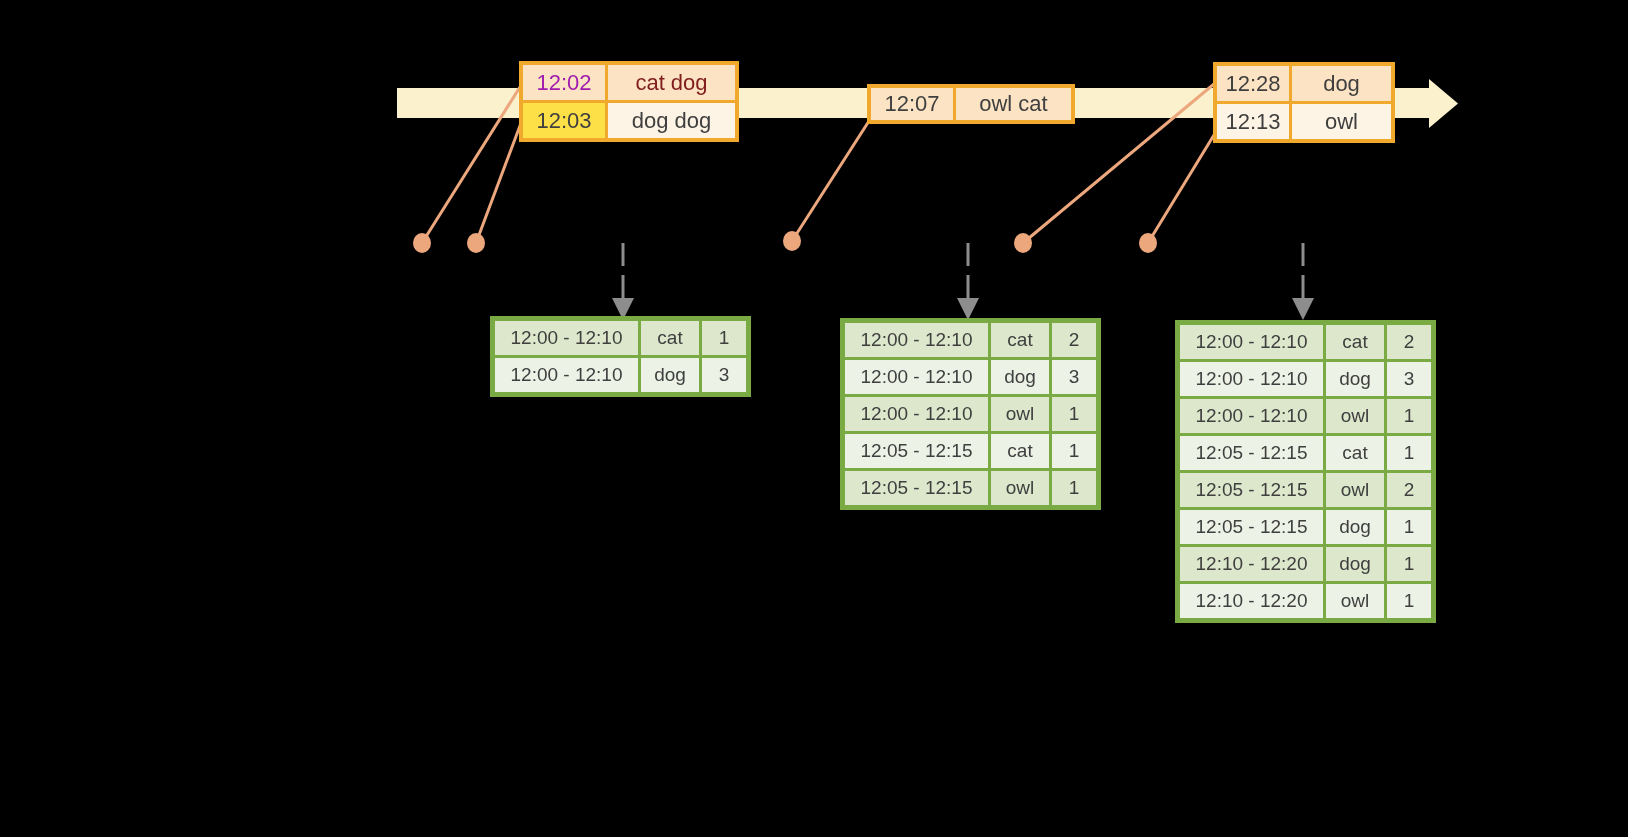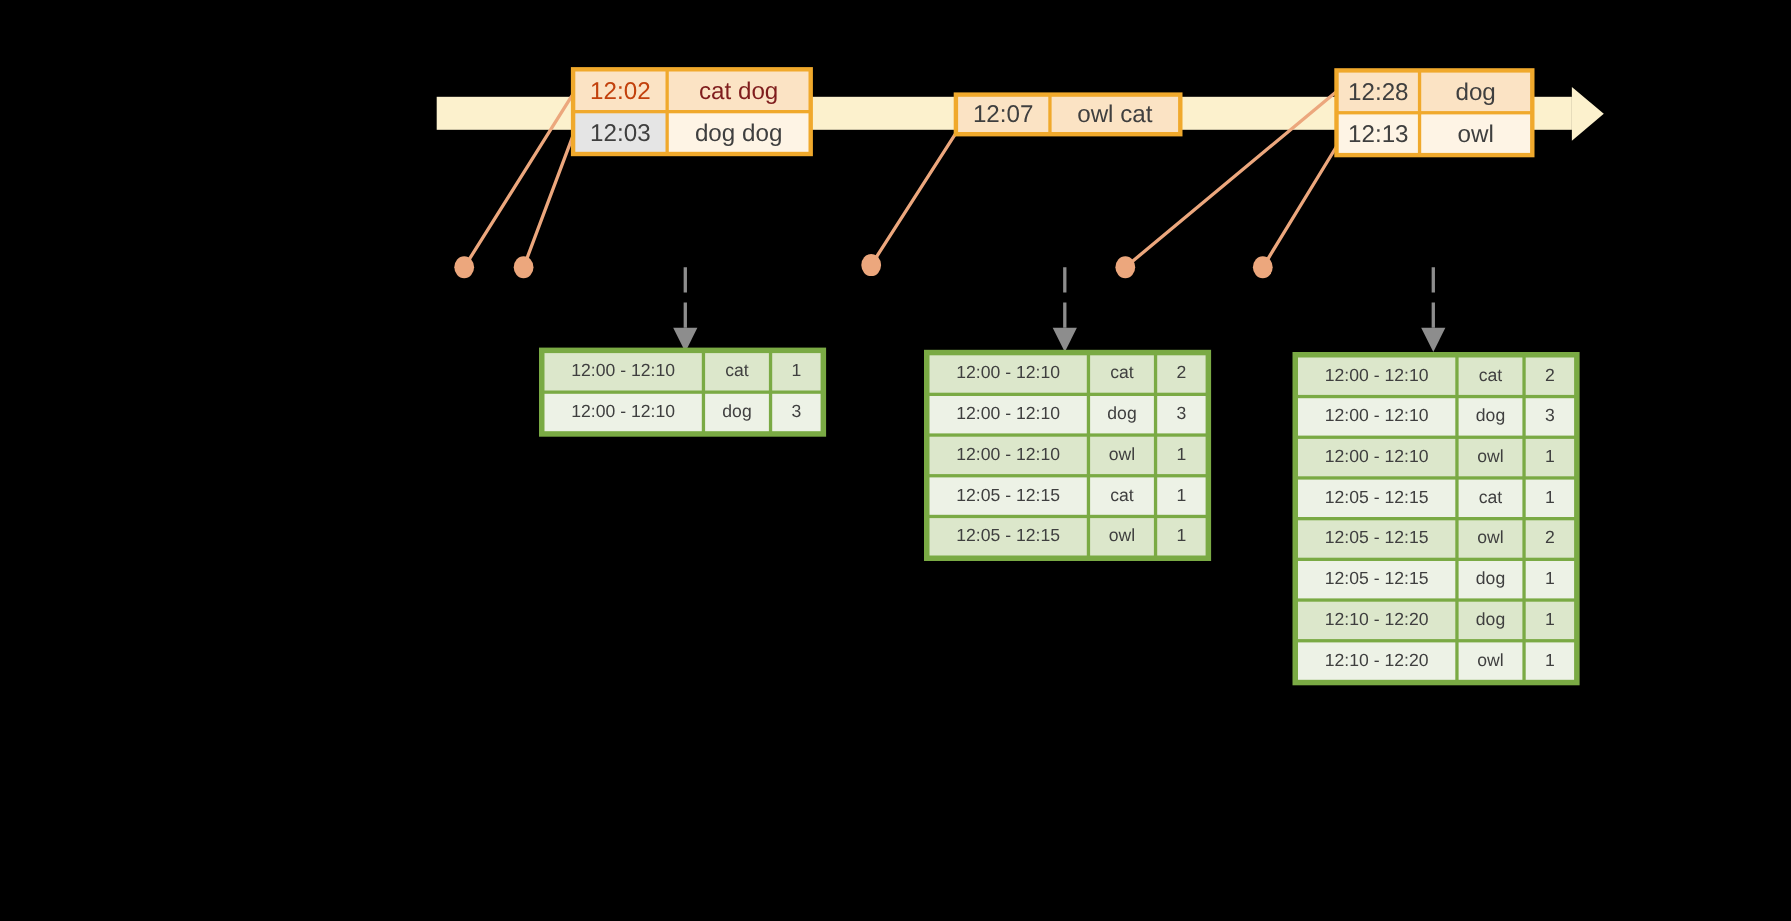--- a/index.html
+++ b/index.html
@@ -24,21 +24,21 @@
   }
   .result-table{
     position:absolute;
     display:grid;
     gap:3px;
     padding:5px;
     box-sizing:content-box;
   }
   .result-cell{
     display:flex;align-items:center;justify-content:center;
-    font-size:16px;
+    font-size:19px;
   }
 </style>
 </head>
 <body>
 
 <div id="canvas">
   <svg id="connector-layer" viewBox="0 0 1628 837" xmlns="http://www.w3.org/2000/svg">
       <rect x="397" y="88" width="1032" height="30" fill="#FCF1CD"></rect>
       <polygon points="1429,79 1458,103.5 1429,128" fill="#FCF1CD"></polygon>
       <line x1="422" y1="243" x2="520" y2="87" stroke="#ECA77D" stroke-width="3" stroke-linecap="round"></line>
@@ -52,23 +52,23 @@
       <ellipse cx="1023" cy="243" rx="9" ry="10" fill="#ECA77D"></ellipse>
       <ellipse cx="1148" cy="243" rx="9" ry="10" fill="#ECA77D"></ellipse>
       <line x1="623" y1="243" x2="623" y2="299" stroke="#8D8D8D" stroke-width="3" stroke-dasharray="23 9"></line>
       <polygon points="612,298 634,298 623,320" fill="#8D8D8D"></polygon>
       <line x1="968" y1="243" x2="968" y2="299" stroke="#8D8D8D" stroke-width="3" stroke-dasharray="23 9"></line>
       <polygon points="957,298 979,298 968,320" fill="#8D8D8D"></polygon>
       <line x1="1303" y1="243" x2="1303" y2="299" stroke="#8D8D8D" stroke-width="3" stroke-dasharray="23 9"></line>
       <polygon points="1292,298 1314,298 1303,320" fill="#8D8D8D"></polygon>
     </svg>
   <div id="event-table-0" class="event-table" style="left: 519px; top: 61px; background: rgb(240, 169, 44); grid-template-columns: 82px 127px; grid-auto-rows: 35px;">
-      <div class="event-cell" style="background: rgb(251, 227, 196); color: #c2410c;">12:02</div>
+      <div class="event-cell" style="background: rgb(251, 227, 196); color: #a21caf;">12:02</div>
       <div class="event-cell" style="background: rgb(251, 227, 196); color: #7f1d1d;">cat dog</div>
-      <div class="event-cell" style="background: #e5e5e5; color: rgb(63, 63, 63);">12:03</div>
+      <div class="event-cell" style="background: #fde047; color: rgb(63, 63, 63);">12:03</div>
       <div class="event-cell" style="background: rgb(254, 244, 229); color: rgb(63, 63, 63);">dog dog</div>
     </div>
   <div id="event-table-1" class="event-table" style="left: 867px; top: 84px; background: rgb(240, 169, 44); grid-template-columns: 82px 115px; grid-auto-rows: 32px;">
       <div class="event-cell" style="background: rgb(251, 227, 196); color: rgb(63, 63, 63);">12:07</div>
       <div class="event-cell" style="background: rgb(251, 227, 196); color: rgb(63, 63, 63);">owl cat</div>
     </div>
   <div id="event-table-2" class="event-table" style="left: 1213px; top: 62px; background: rgb(240, 169, 44); grid-template-columns: 72px 99px; grid-auto-rows: 35px;">
       <div class="event-cell" style="background: rgb(251, 227, 196); color: rgb(63, 63, 63);">12:28</div>
       <div class="event-cell" style="background: rgb(251, 227, 196); color: rgb(63, 63, 63);">dog</div>
       <div class="event-cell" style="background: rgb(254, 244, 229); color: rgb(63, 63, 63);">12:13</div>

